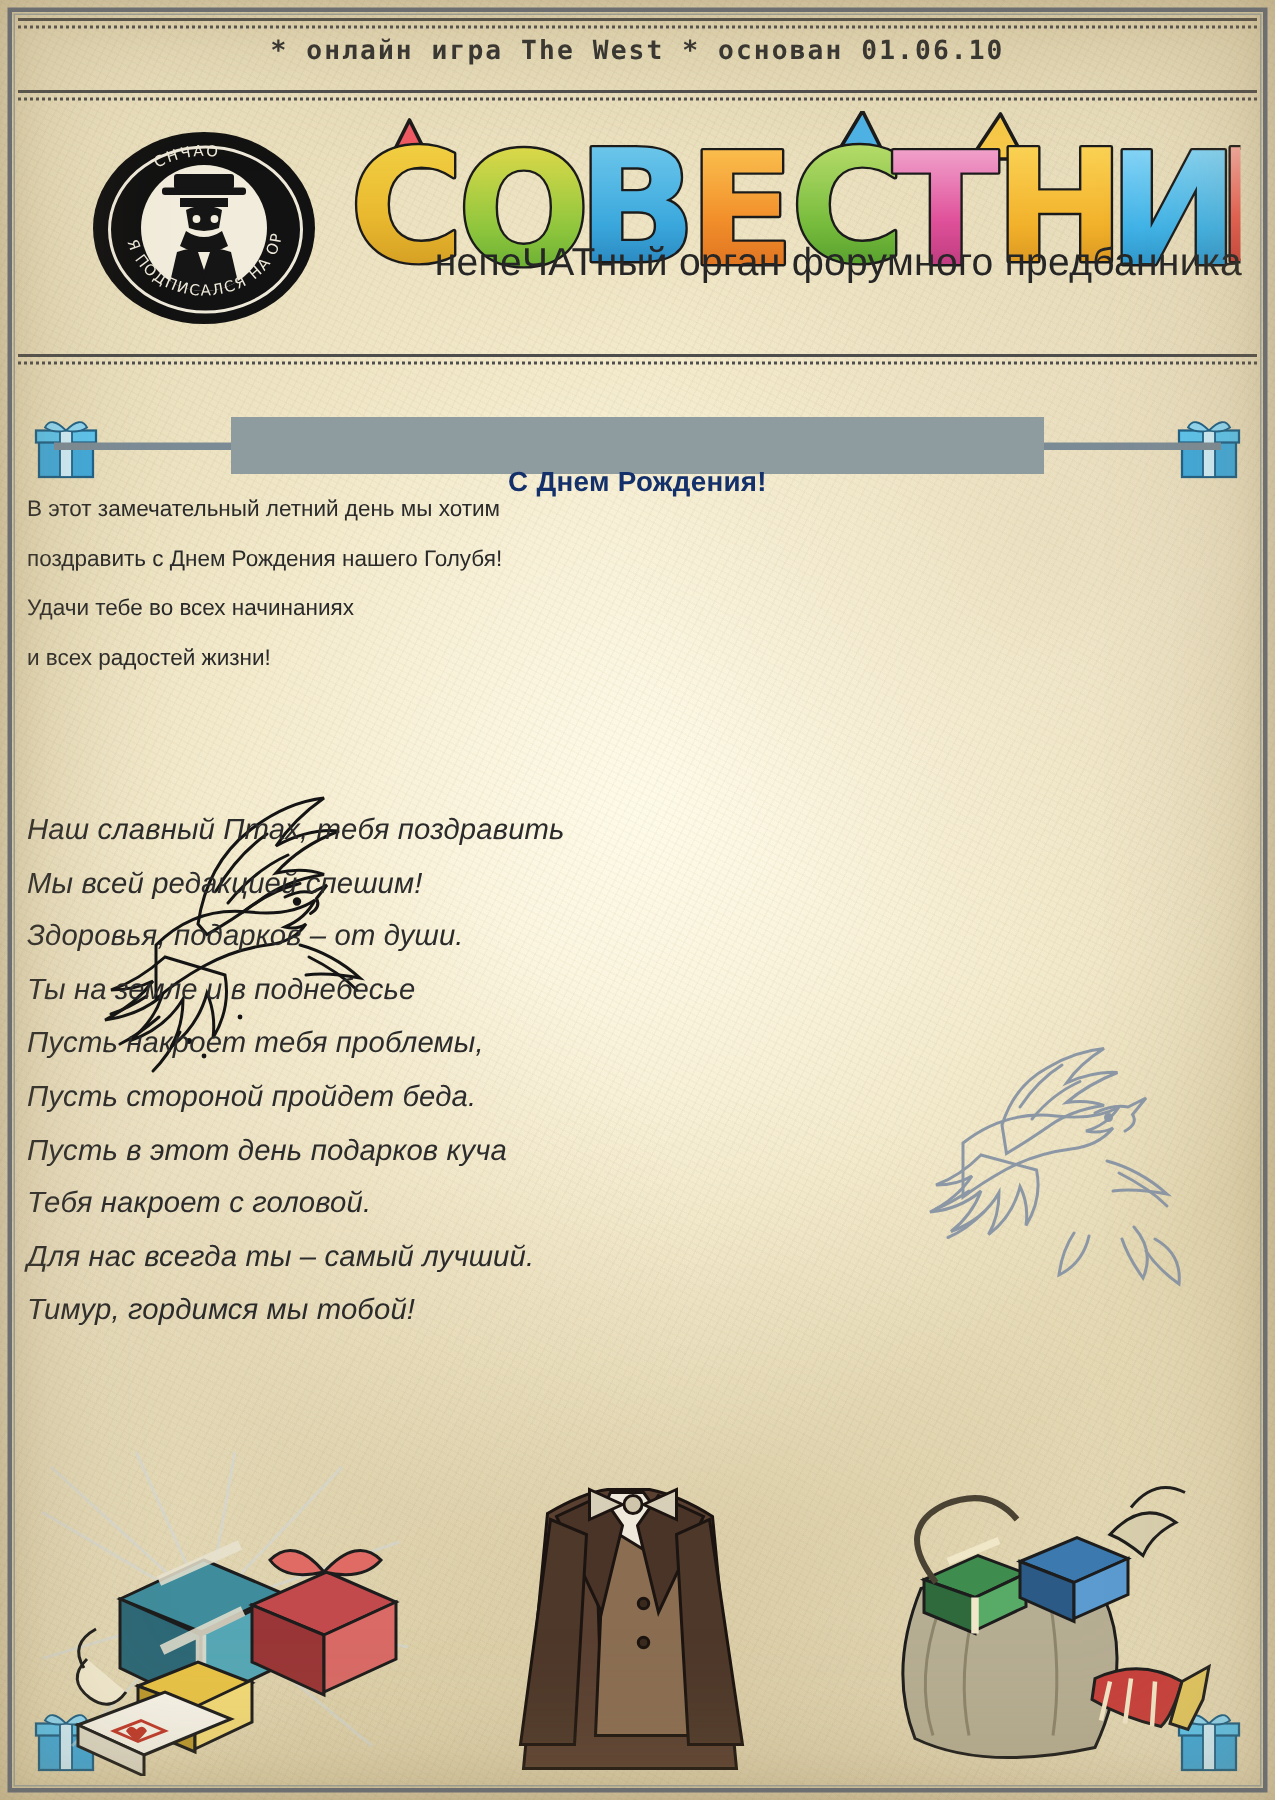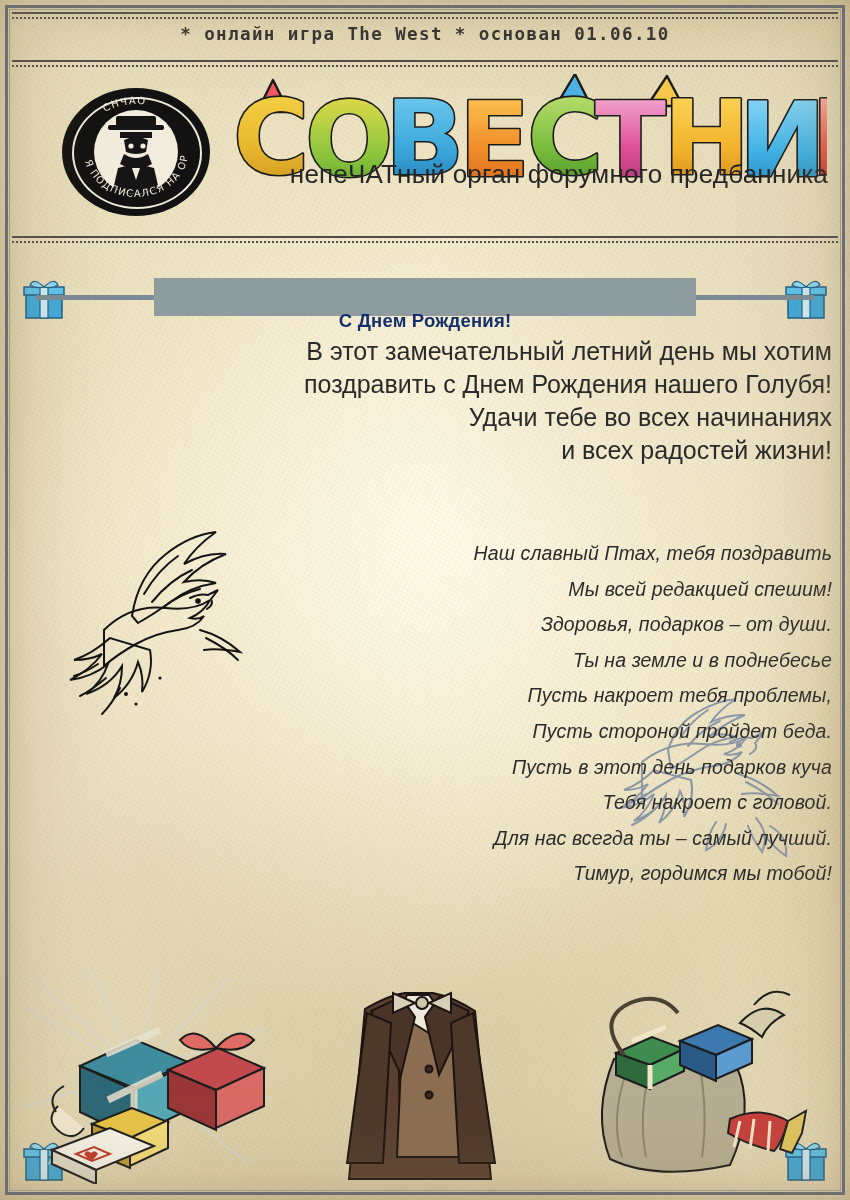--- a/index.html
+++ b/index.html
@@ -184,33 +184,33 @@
   .headline-box span {
     color: #14306b;
     font-weight: bold;
     font-size: 18.5px;
     letter-spacing: 0.2px;
     margin-top: 48px;
   }
 
   .intro {
     position: absolute;
-    top: 77px;
+    top: 65px;
     left: 0; right: 0;
-    text-align: right;
+    text-align: left;
     color: #2a2a2a;
-    font-size: 25px;
+    font-size: 15px;
     line-height: 33px;
   }
 
   .poem {
     position: absolute;
     top: 278px;
     left: 0; right: 0;
-    text-align: right;
+    text-align: left;
     font-style: italic;
     color: #2b2b2b;
     font-size: 19.5px;
     line-height: 35.6px;
     letter-spacing: 0.1px;
   }
 
   
   .dove-left {
     position: absolute;

